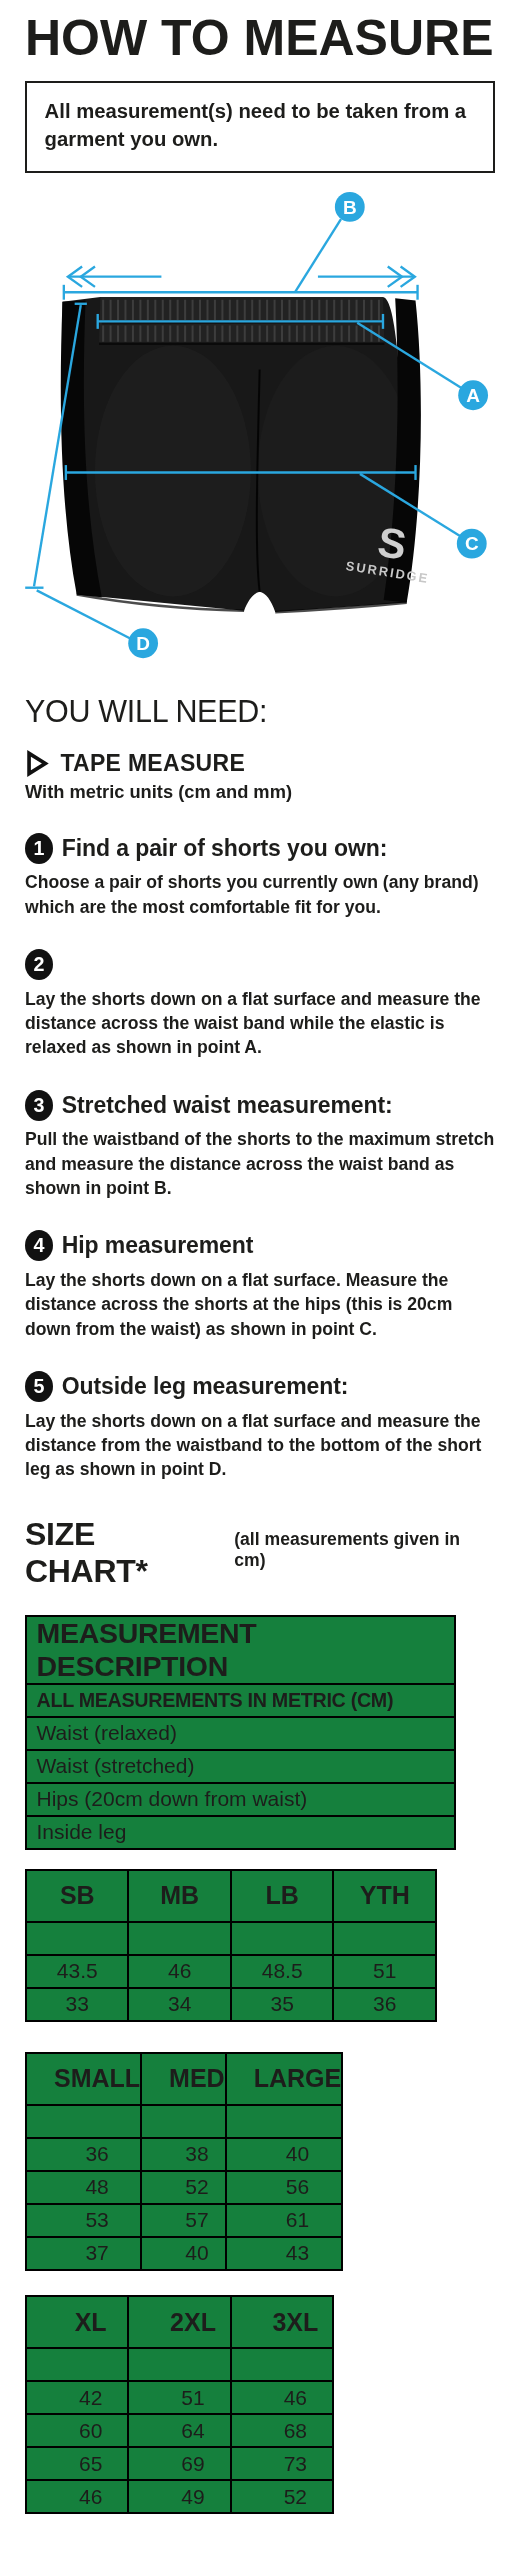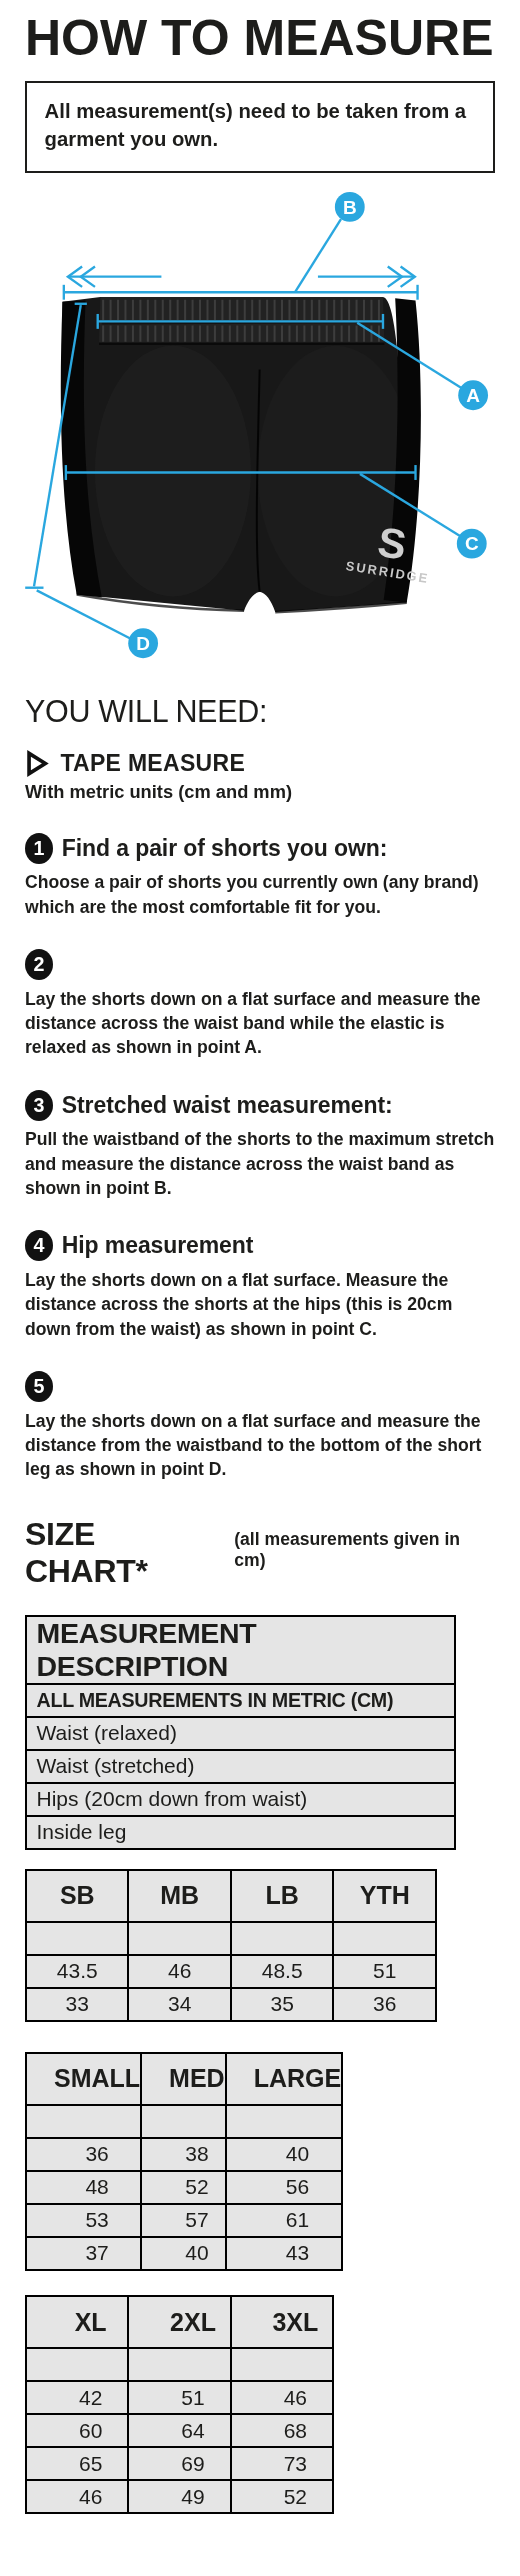--- a/index.html
+++ b/index.html
@@ -43,21 +43,21 @@
     background: #111111; color: #ffffff;
     font-size: 19.7px; font-weight: 800;
     display: flex; align-items: center; justify-content: center;
     flex: 0 0 auto;
   }
   .step-title { font-size: 23px; font-weight: 800; letter-spacing: -0.1px; }
   .step-desc { margin-top: 6.8px; font-size: 17.6px; font-weight: 700; line-height: 1.38; max-width: 475px; }
   .sizechart-head { margin-top: 35px; display: flex; align-items: baseline; gap: 9px; }
   .sizechart-title { font-size: 32px; font-weight: 800; letter-spacing: -0.3px; }
   .sizechart-note { font-size: 17.6px; font-weight: 700; }
-  table { border-collapse: collapse; background: #e5e5e5; }
+  table { border-collapse: collapse; background: #15803d; }
   .tbl { margin-top: 24.4px; border: 2.7px solid #000; }
   .tbl td { border: 2px solid #000; }
   .desc-table { width: 431px; }
   .desc-table td { padding: 0 9.5px; height: 33px; font-size: 21px; font-weight: 400; text-align: left; }
   .desc-table tr.hdr td { height: 52px; font-size: 28.5px; font-weight: 800; letter-spacing: -0.3px; }
   .desc-table tr.metric td { font-size: 19.7px; font-weight: 800; letter-spacing: -0.3px; }
   .grid-table td { height: 33px; text-align: center; font-size: 21px; font-weight: 400; border-radius: 7px; }
   .grid-table tr.hdr td { height: 52px; font-size: 25px; font-weight: 800; }
   .grid-table tr.spacer td { height: 33px; }
   .cols4 { width: 412px; } .cols4 td { width: 103px; }
@@ -201,20 +201,21 @@
   <div class="step-head">
     <span class="step-num">4</span>
     <span class="step-title">Hip measurement</span>
   </div>
   <p class="step-desc">Lay the shorts down on a flat surface. Measure the distance across the shorts at the hips (this is 20cm down from the waist)  as shown in point C.</p>
 </div>
 
 <div class="step">
   <div class="step-head">
     <span class="step-num">5</span>
+    <span class="step-title">Outside leg measurement:</span>
   </div>
   <p class="step-desc">Lay the shorts down on a flat surface and measure the distance from the waistband to the bottom of the short leg as shown in point D.</p>
 </div>
 
 <div class="sizechart-head">
   <span class="sizechart-title">SIZE CHART*</span>
   <span class="sizechart-note">(all measurements given in cm)</span>
 </div>
 
 <table class="tbl desc-table">

